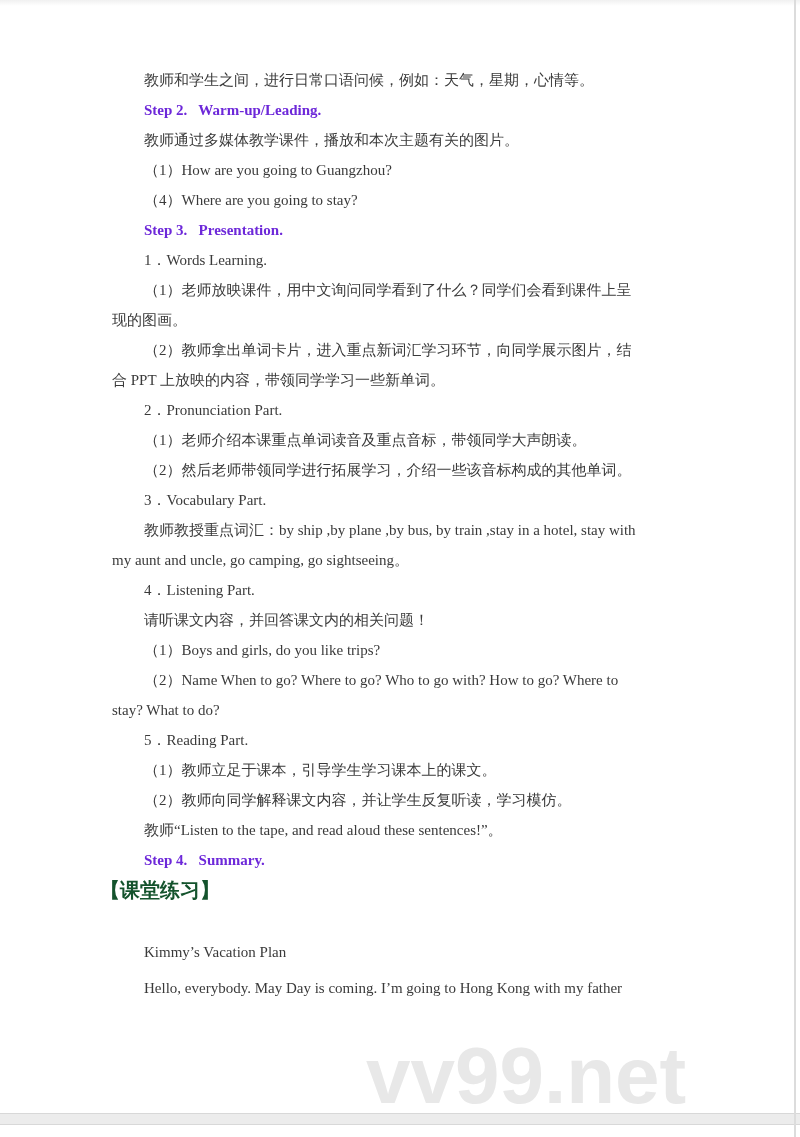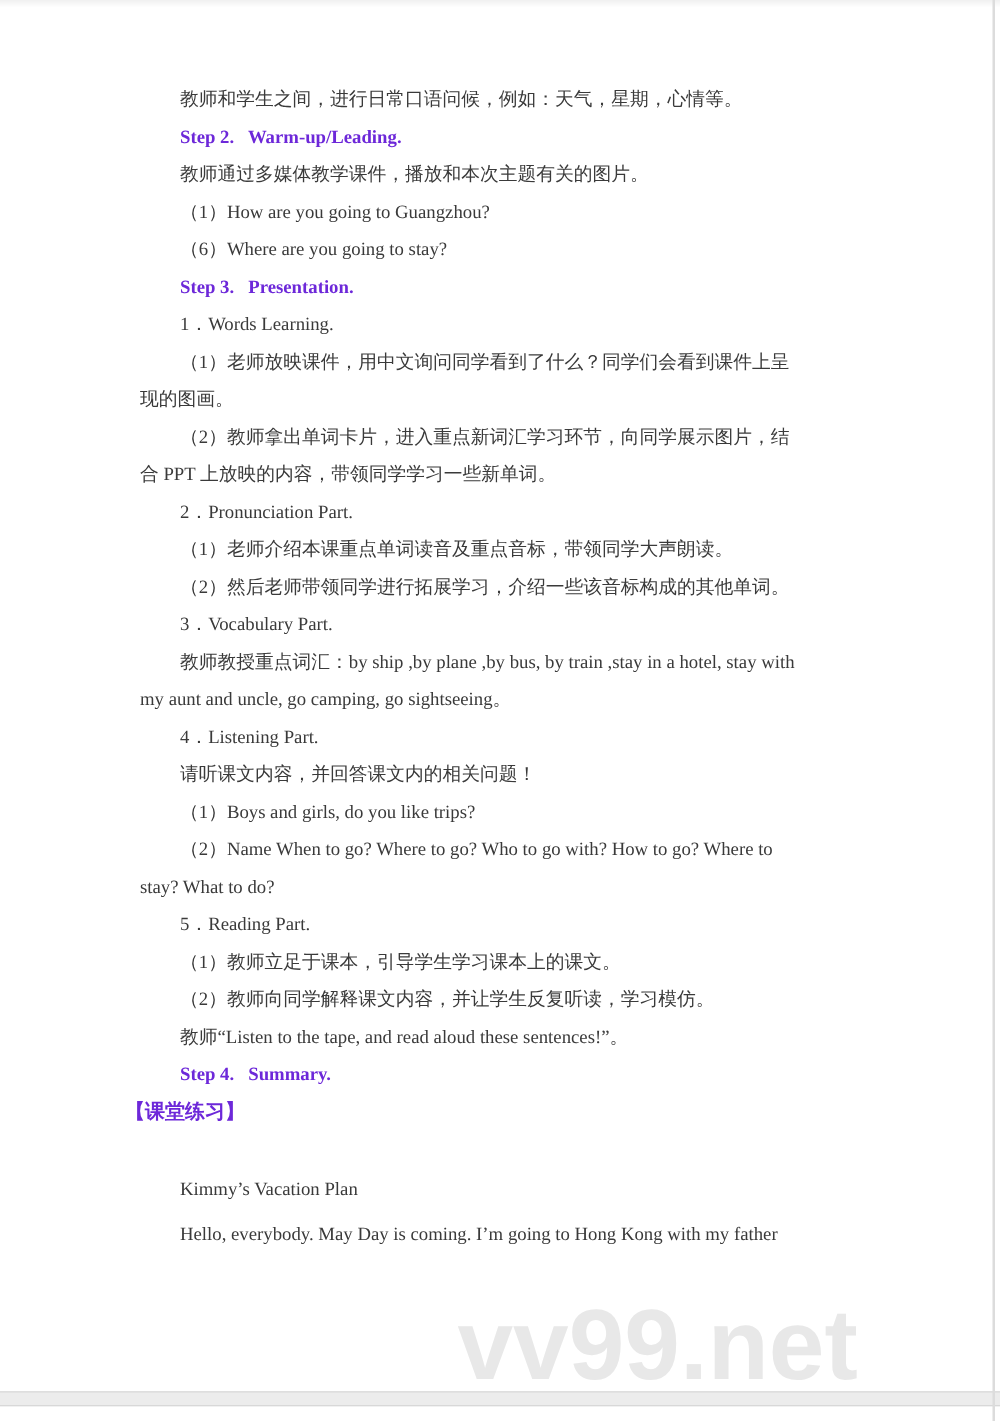--- a/index.html
+++ b/index.html
@@ -60,22 +60,22 @@
   }
   .line.indent {
     padding-left: 44px;
   }
   .line.step {
     font-weight: bold;
     color: #6d28d9;
   }
   .line.heading {
     font-weight: bold;
-    color: #6d28d9;
-    font-size: 16px;
+    color: #14532d;
+    font-size: 20px;
     padding-left: 0;
   }
   .line.ex-title {
     margin-top: 32px;
   }
   .line.ex-body {
     margin-top: 6px;
   }
   .page-break {
     position: absolute;
@@ -105,21 +105,21 @@
 <div class="page">
   <div class="top-shade"></div>
 
   <div class="watermark">vv99.net</div>
 
   <div class="content">
       <div class="line body indent">教师和学生之间，进行日常口语问候，例如：天气，星期，心情等。</div>
       <div class="line step indent">Step 2.   Warm-up/Leading.</div>
       <div class="line body indent">教师通过多媒体教学课件，播放和本次主题有关的图片。</div>
       <div class="line body indent">（1）How are you going to Guangzhou?</div>
-      <div class="line body indent">（6）Where are you going to stay?</div>
+      <div class="line body indent">（4）Where are you going to stay?</div>
       <div class="line step indent">Step 3.   Presentation.</div>
       <div class="line body indent">1．Words Learning.</div>
       <div class="line body indent">（1）老师放映课件，用中文询问同学看到了什么？同学们会看到课件上呈</div>
       <div class="line body">现的图画。</div>
       <div class="line body indent">（2）教师拿出单词卡片，进入重点新词汇学习环节，向同学展示图片，结</div>
       <div class="line body">合 PPT 上放映的内容，带领同学学习一些新单词。</div>
       <div class="line body indent">2．Pronunciation Part.</div>
       <div class="line body indent">（1）老师介绍本课重点单词读音及重点音标，带领同学大声朗读。</div>
       <div class="line body indent">（2）然后老师带领同学进行拓展学习，介绍一些该音标构成的其他单词。</div>
       <div class="line body indent">3．Vocabulary Part.</div>

